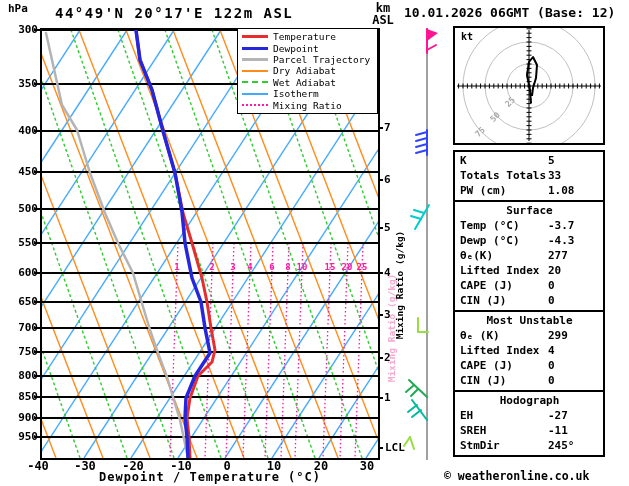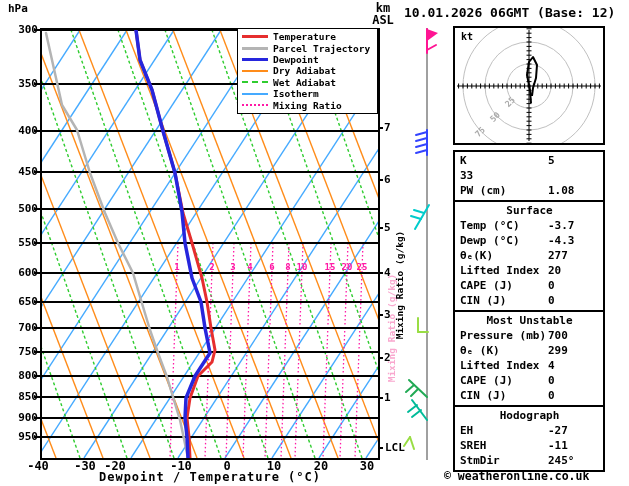--- a/index.html
+++ b/index.html
@@ -17,38 +17,39 @@
   .klabel{position:absolute;font-size:11px;font-weight:700;}
   .axis-title{left:42px;top:470px;width:336px;text-align:center;font-size:12px;font-weight:700;letter-spacing:1px;}
   .km-header{left:366px;top:2px;width:34px;text-align:center;font-size:12px;font-weight:700;line-height:12px;}
   .lcl{left:385px;top:441px;font-size:11px;font-weight:700;color:#000;}
   .rot-label{width:120px;height:12px;text-align:center;font-size:9.5px;font-weight:700;transform:rotate(-90deg);white-space:nowrap;}
   #mix-label-black{left:340px;top:279px;color:#000;}
   #mix-label-pink{left:332px;top:322px;color:#f9a8cf;}
   #legend{left:237px;top:28px;width:141px;border:1.5px solid #000;background:#fff;box-sizing:border-box;padding:2px 0 2px 4px;z-index:5;}
   .leg-row{display:flex;align-items:center;height:11.4px;}
   .leg-swatch{width:26px;margin-right:5px;flex:none;}
-  .leg-text{font-size:9.5px;font-weight:700;white-space:nowrap;}
+  .leg-text{font-size:9.5px;font-weight:400;white-space:nowrap;}
   #hodo-box{left:453px;top:26px;width:152px;height:119px;border:2px solid #000;box-sizing:border-box;background:#fff;}
   #stats{left:453px;top:150px;width:152px;border:2px solid #000;box-sizing:border-box;background:#fff;font-size:11px;font-weight:600;}
   .sec{border-top:2px solid #000;padding:1px 4px 2px 5px;}
   .sec:first-child{border-top:none;}
   .sec-header{text-align:center;line-height:15px;}
   .srow{display:flex;line-height:15px;}
   .srow .lbl{width:88px;flex:none;white-space:nowrap;}
   .srow .val{white-space:nowrap;}
   #footer{left:444px;top:469px;font-size:11.5px;font-weight:700;white-space:nowrap;}
   #overlay-barbs{position:absolute;left:395px;top:20px;pointer-events:none;}
 </style>
 </head>
 <body>
 
 <div id="app">
 
   <div class="abs hdr-unit">hPa</div>
+  <div class="abs hdr-title">44°49'N 20°17'E 122m ASL</div>
   <div class="abs hdr-date">10.01.2026 06GMT (Base: 12)</div>
 
   <div class="abs" id="plot-frame">
     <svg id="plot-svg" width="336" height="428">
         <line x1="-334" y1="428" x2="-56" y2="0" stroke="#45aaff" stroke-width="1.4"></line>
         <line x1="-287" y1="428" x2="-9" y2="0" stroke="#45aaff" stroke-width="1.4"></line>
         <line x1="-240" y1="428" x2="38" y2="0" stroke="#45aaff" stroke-width="1.4"></line>
         <line x1="-193" y1="428" x2="85" y2="0" stroke="#45aaff" stroke-width="1.4"></line>
         <line x1="-146" y1="428" x2="132" y2="0" stroke="#45aaff" stroke-width="1.4"></line>
         <line x1="-99" y1="428" x2="179" y2="0" stroke="#45aaff" stroke-width="1.4"></line>
@@ -123,26 +124,26 @@
         <polyline points="94,0 98,30 110,60 121,101 133,143 140,182 143,213 150,248 159,272 163,298 168,323 153,346 144,368 143,388 145,407 146,428" fill="none" stroke="#2626dd" stroke-width="3.5" stroke-linejoin="round" stroke-linecap="round"></polyline>
       </svg>
   </div>
 
   <div class="abs" id="legend">
       <div class="leg-row">
         <div class="leg-swatch" style="border-top: 3px solid rgb(230, 46, 46);"></div>
         <div class="leg-text">Temperature</div>
       </div>
       <div class="leg-row">
+        <div class="leg-swatch" style="border-top: 3px solid rgb(38, 38, 221);"></div>
+        <div class="leg-text">Dewpoint</div>
+      </div>
+      <div class="leg-row">
         <div class="leg-swatch" style="border-top: 3px solid rgb(180, 180, 180);"></div>
         <div class="leg-text">Parcel Trajectory</div>
-      </div>
-      <div class="leg-row">
-        <div class="leg-swatch" style="border-top: 3px solid rgb(38, 38, 221);"></div>
-        <div class="leg-text">Dewpoint</div>
       </div>
       <div class="leg-row">
         <div class="leg-swatch" style="border-top: 2px solid rgb(255, 140, 26);"></div>
         <div class="leg-text">Dry Adiabat</div>
       </div>
       <div class="leg-row">
         <div class="leg-swatch" style="border-top: 2px dashed rgb(47, 204, 47);"></div>
         <div class="leg-text">Wet Adiabat</div>
       </div>
       <div class="leg-row">
@@ -272,20 +273,21 @@
       </svg>
   </div>
 
   <div class="abs" id="stats">
       <div class="sec">
         <div class="srow">
           <div class="lbl">K</div>
           <div class="val">5</div>
         </div>
         <div class="srow">
+          <div class="lbl">Totals Totals</div>
           <div class="val">33</div>
         </div>
         <div class="srow">
           <div class="lbl">PW (cm)</div>
           <div class="val">1.08</div>
         </div>
       </div>
       <div class="sec">
         <div class="sec-header">Surface</div>
         <div class="srow">
@@ -308,24 +310,20 @@
           <div class="lbl">CAPE (J)</div>
           <div class="val">0</div>
         </div>
         <div class="srow">
           <div class="lbl">CIN (J)</div>
           <div class="val">0</div>
         </div>
       </div>
       <div class="sec">
         <div class="sec-header">Most Unstable</div>
-        <div class="srow">
-          <div class="lbl">Pressure (mb)</div>
-          <div class="val">700</div>
-        </div>
         <div class="srow">
           <div class="lbl">θₑ (K)</div>
           <div class="val">299</div>
         </div>
         <div class="srow">
           <div class="lbl">Lifted Index</div>
           <div class="val">4</div>
         </div>
         <div class="srow">
           <div class="lbl">CAPE (J)</div>
@@ -377,21 +375,21 @@
     <div class="plabel" style="left: 12px; top: 369px;">800</div>
     <div class="ptick" style="left: 34px; top: 375px; width: 7px;"></div>
     <div class="plabel" style="left: 12px; top: 390px;">850</div>
     <div class="ptick" style="left: 34px; top: 396px; width: 7px;"></div>
     <div class="plabel" style="left: 12px; top: 411px;">900</div>
     <div class="ptick" style="left: 34px; top: 417px; width: 7px;"></div>
     <div class="plabel" style="left: 12px; top: 430px;">950</div>
     <div class="ptick" style="left: 34px; top: 436px; width: 7px;"></div>
     <div class="xlabel" style="left: 18px; top: 459px;">-40</div>
     <div class="xlabel" style="left: 65px; top: 459px;">-30</div>
-    <div class="xlabel" style="left: 95px; top: 459px;">-20</div>
+    <div class="xlabel" style="left: 113px; top: 459px;">-20</div>
     <div class="xlabel" style="left: 161px; top: 459px;">-10</div>
     <div class="xlabel" style="left: 207px; top: 459px;">0</div>
     <div class="xlabel" style="left: 254px; top: 459px;">10</div>
     <div class="xlabel" style="left: 301px; top: 459px;">20</div>
     <div class="xlabel" style="left: 347px; top: 459px;">30</div>
     <div class="klabel" style="left: 384px; top: 121px;">7</div>
     <div class="ktick" style="left: 378px; top: 127px; width: 5px;"></div>
     <div class="klabel" style="left: 384px; top: 173px;">6</div>
     <div class="ktick" style="left: 378px; top: 179px; width: 5px;"></div>
     <div class="klabel" style="left: 384px; top: 221px;">5</div>

